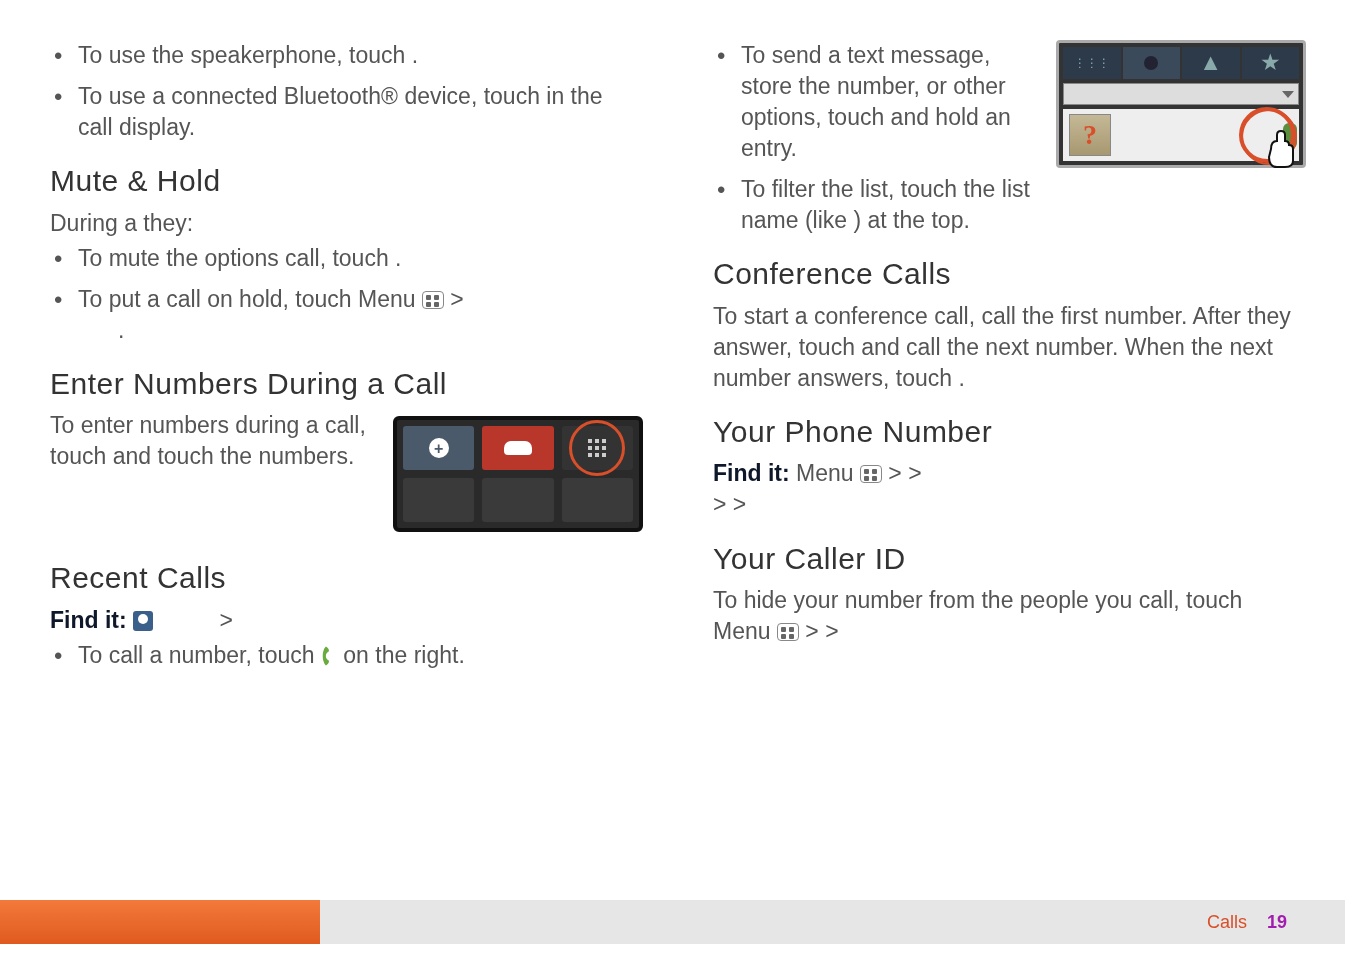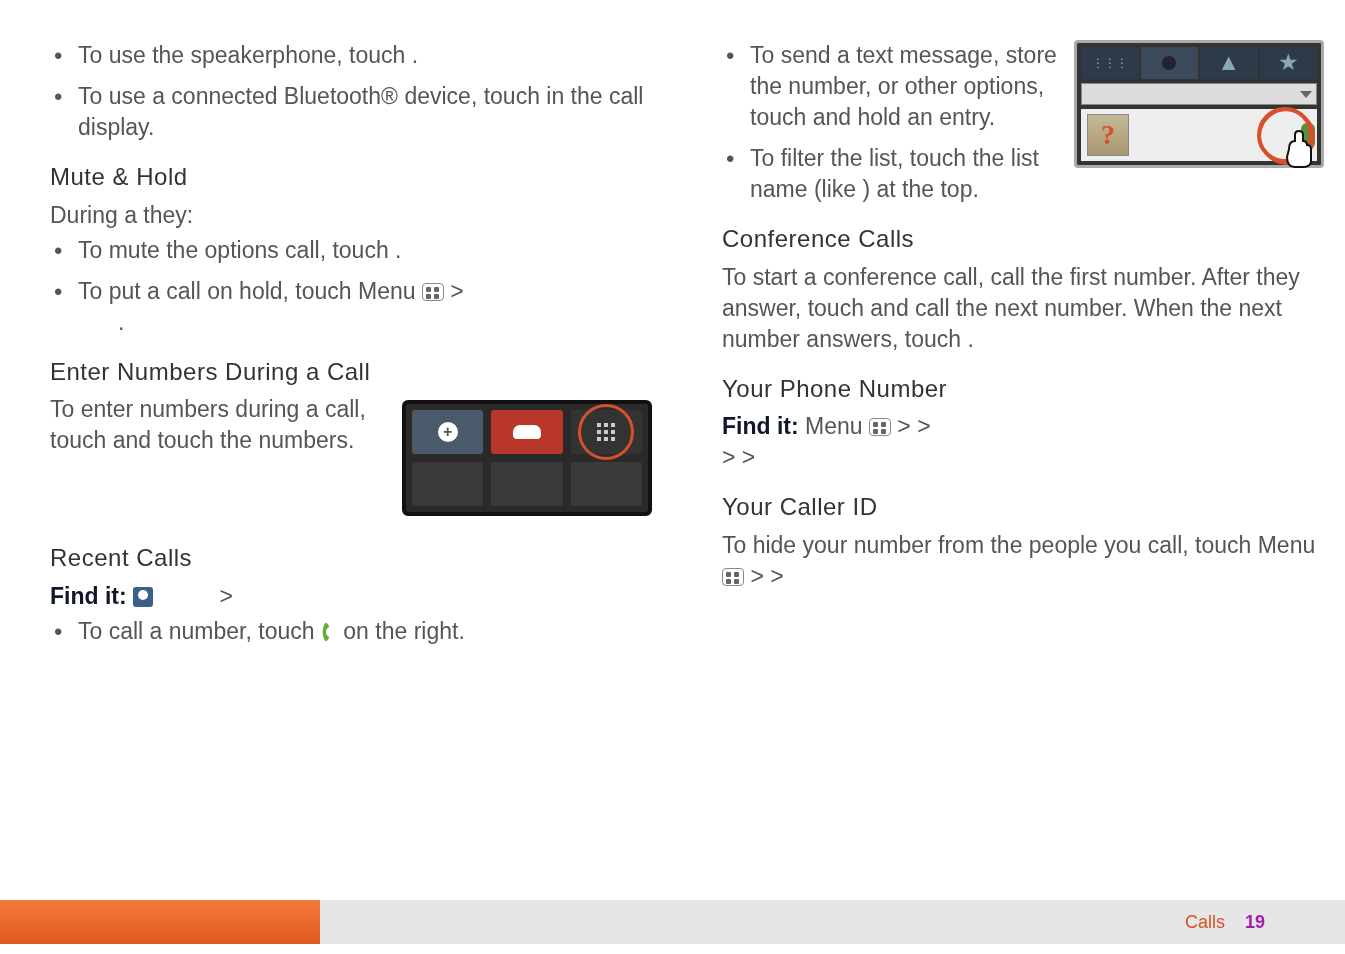--- a/index.html
+++ b/index.html
@@ -6,32 +6,32 @@
   body {
     font-family: "Helvetica Neue", Arial, sans-serif;
     width: 1345px;
     height: 954px;
     background: #fff;
     color: #333;
     position: relative;
   }
   .page {
     display: flex;
-    padding: 40px 21px 0 50px;
+    padding: 40px 39px 0 50px;
     gap: 70px;
     height: 870px;
   }
   .col {
     flex: 1;
     font-size: 23px;
     line-height: 1.35;
     color: #555;
   }
   .col h2 {
-    font-size: 24px;
+    font-size: 30px;
     font-weight: 400;
     color: #333;
     margin-top: 18px;
     margin-bottom: 6px;
     letter-spacing: 0.5px;
   }
   .col p { margin-bottom: 4px; }
   ul { list-style: none; padding-left: 28px; }
   ul li {
     position: relative;
@@ -215,21 +215,21 @@
     align-items: stretch;
     background: #e6e6e6;
   }
   .footer-orange {
     width: 320px;
     background: linear-gradient(#f27a3a, #e05a1f);
   }
   .footer-rest {
     flex: 1;
     display: flex; align-items: center; justify-content: flex-end;
-    padding-right: 80px;
+    padding-right: 58px;
     font-size: 18px;
   }
   .footer-rest .section { color: #d94f2a; margin-right: 20px; }
   .footer-rest .pagenum { color: #a21caf; font-weight: 700; }
 </style>
 </head>
 <body>
 
 <div class="page">
 

